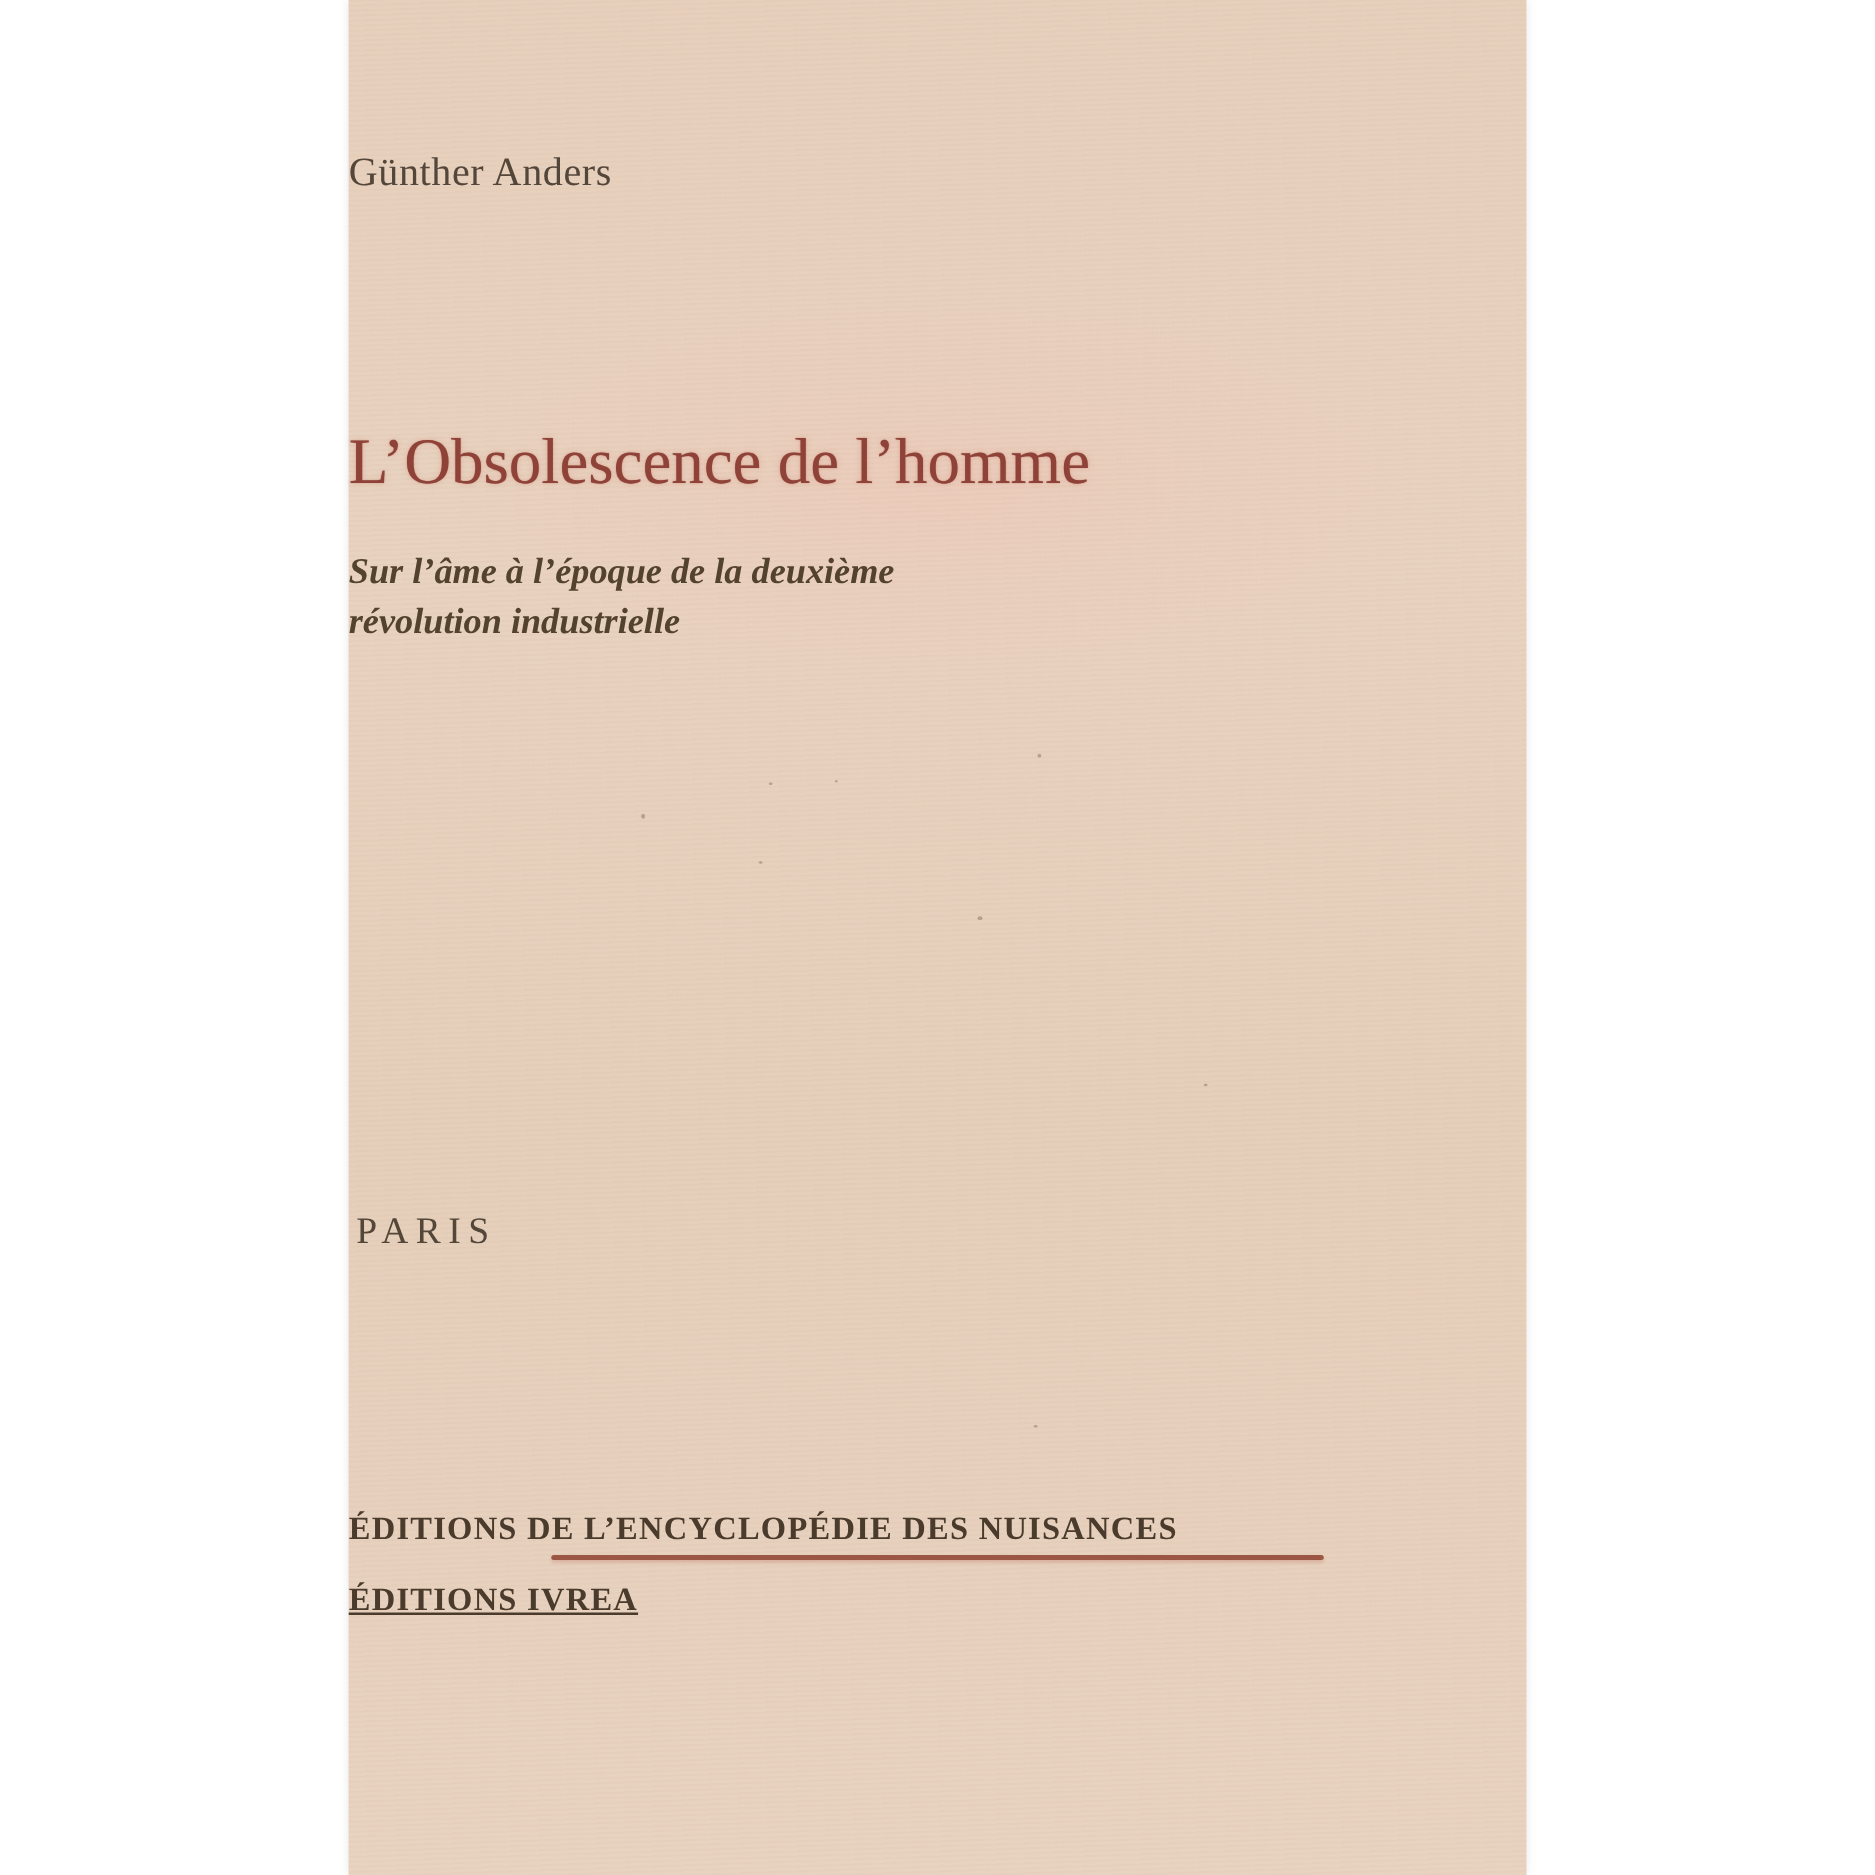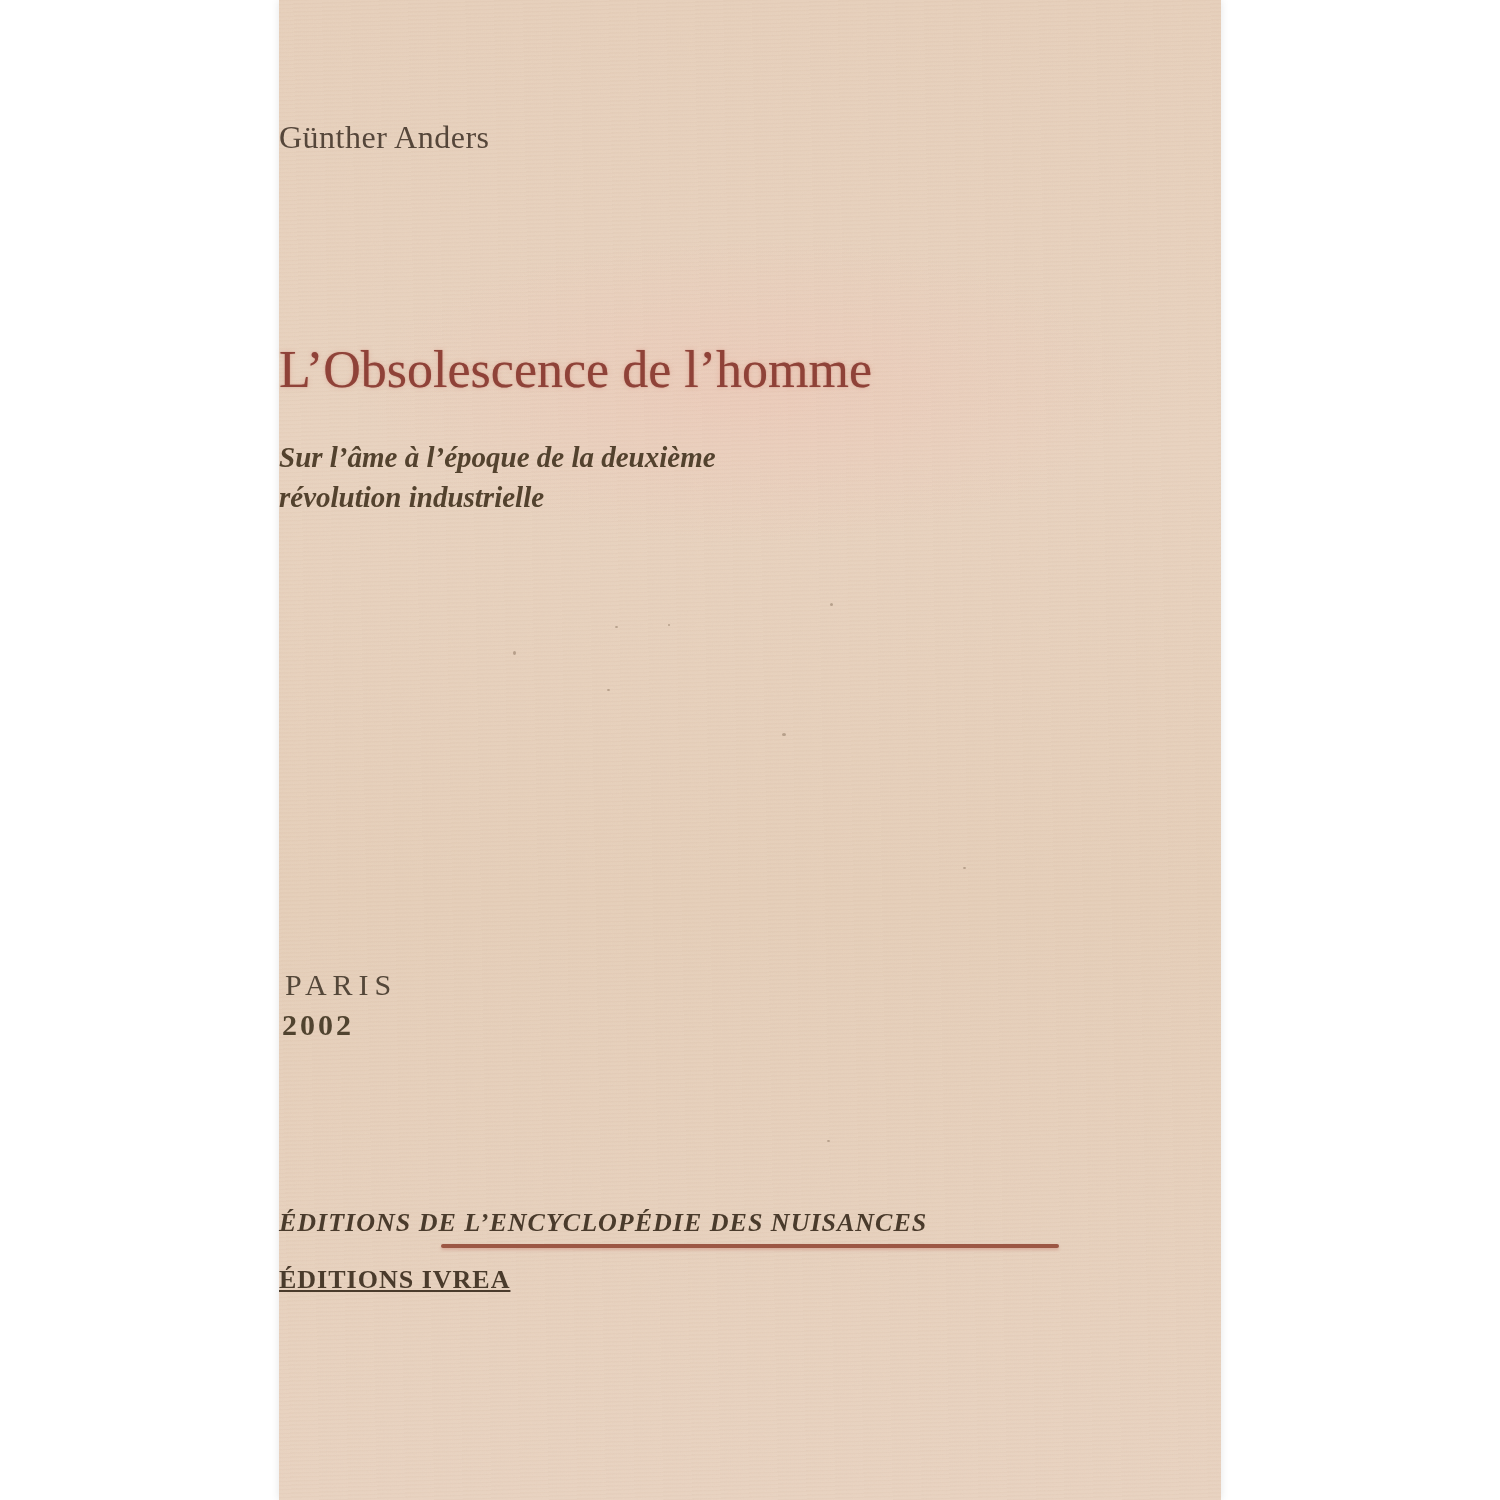--- a/index.html
+++ b/index.html
@@ -60,21 +60,20 @@
     top:970px; font-size:30px; line-height:1; font-weight:normal; letter-spacing:6px;
     text-indent:6px; color:#544739;
   }
   .pub-year{
     top:1010px; font-size:30px; line-height:1; font-weight:bold; letter-spacing:3px;
     text-indent:3px; color:#50432f;
   }
   .publisher-1{
     top:1210px; font-size:26px; line-height:1; font-weight:bold; letter-spacing:1px;
     color:#4a3b2c;
-    font-style:italic;
   }
   .rule{
     position:absolute; top:1244px; left:50%; margin-left:-309px;
     width:618px; height:4px; background:var(--rule); border-radius:2px;
     box-shadow:0 2px 3px rgba(200,130,115,0.45);
   }
   .publisher-2{
     top:1267px; font-size:26px; line-height:1; font-weight:bold; letter-spacing:1px;
     color:#4a3b2c;
     text-decoration:underline;
@@ -111,21 +110,20 @@
   <div class="textblock title">L’Obsolescence de l’homme</div>
 
   <div class="textblock subtitle">
     <div>Sur l’âme à l’époque de la deuxième</div>
     <div>révolution industrielle</div>
   </div>
 
 
   <div class="textblock city">PARIS</div>
 
-  <div class="textblock pub-year">2002</div>
 
   <div class="textblock publisher-1">ÉDITIONS DE L’ENCYCLOPÉDIE DES NUISANCES</div>
 
   <div class="rule"></div>
 
   <div class="textblock publisher-2">ÉDITIONS IVREA</div>
 
 </div>
 
 </body></html>

